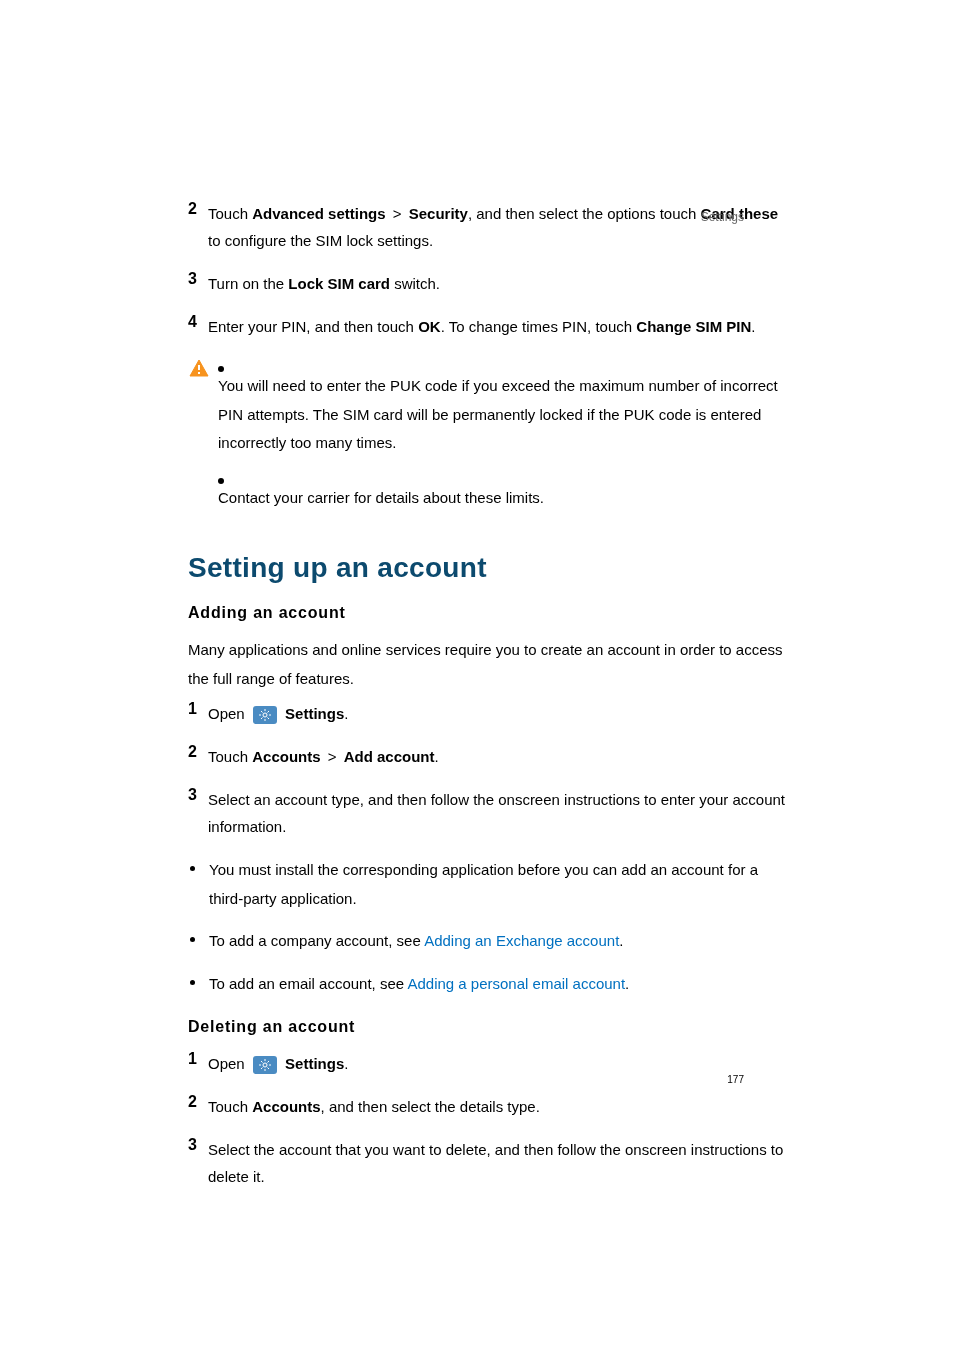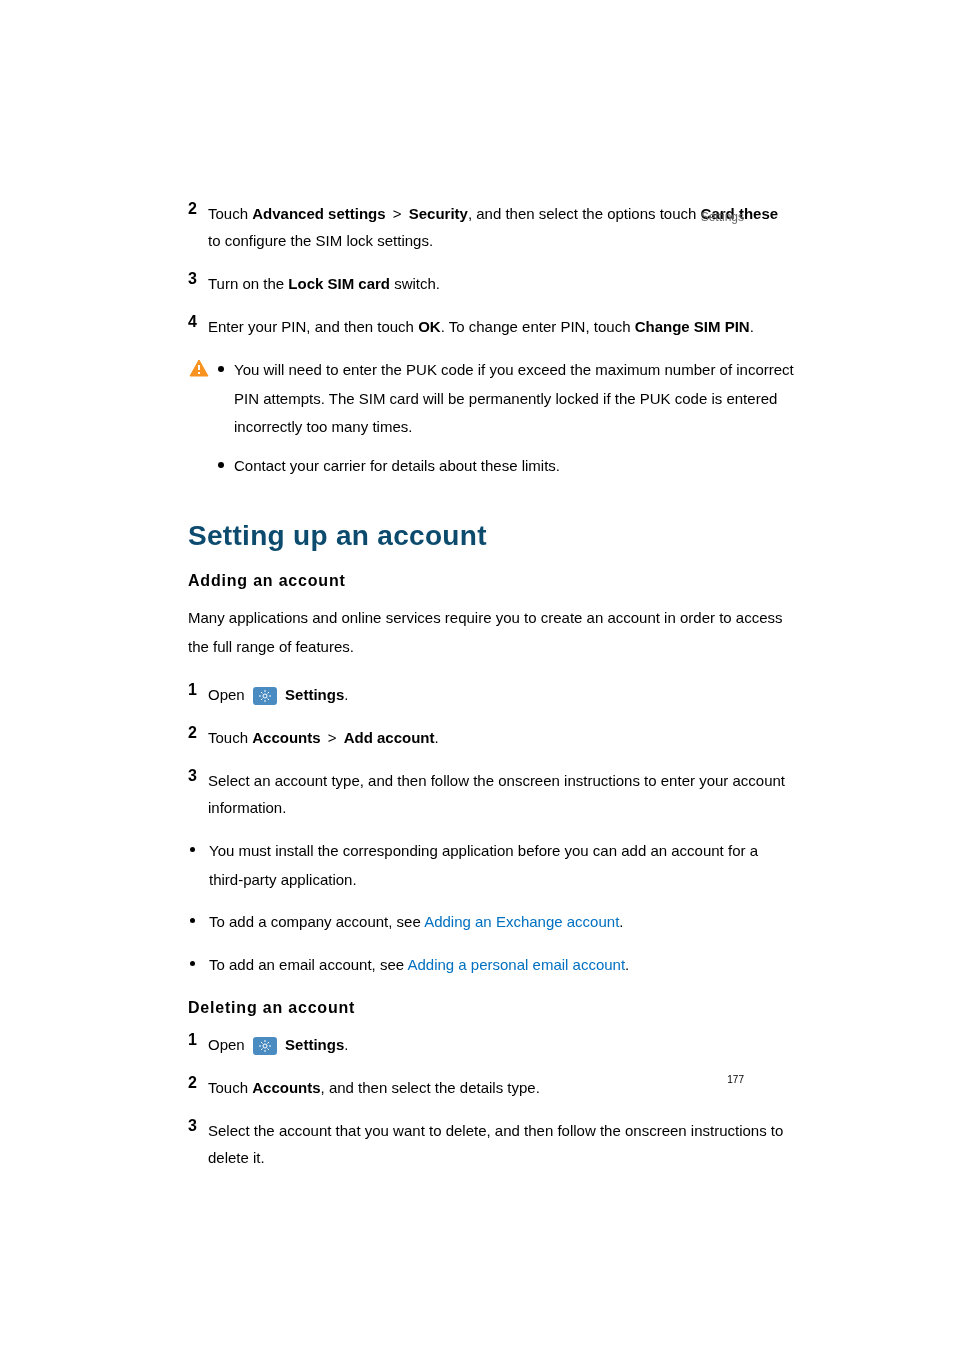--- a/index.html
+++ b/index.html
@@ -52,20 +52,21 @@
       margin-right: 8px;
       margin-top: 2px;
     }
     .warning-content {
       flex: 1;
     }
     .warning-bullet {
       display: flex;
       align-items: flex-start;
       margin-bottom: 10px;
+      flex-direction: column;
     }
     .warning-bullet .dot {
       width: 6px;
       height: 6px;
       background: #000;
       border-radius: 50%;
       margin-top: 10px;
       margin-right: 10px;
       flex-shrink: 0;
     }
@@ -83,21 +84,21 @@
     }
     .heading2 {
       font-size: 16px;
       font-weight: bold;
       margin: 20px 0 14px 0;
       letter-spacing: 0.8px;
     }
     .paragraph {
       font-size: 15px;
       line-height: 1.9;
-      margin-bottom: 20px;
+      margin-bottom: 7px;
     }
     .settings-icon {
       display: inline-block;
       width: 24px;
       height: 18px;
       background: #4A8BC2;
       border-radius: 3px;
       vertical-align: middle;
       margin: 0 4px;
       position: relative;
@@ -154,21 +155,21 @@
   <div class="step">
     <div class="step-num">3</div>
     <div class="step-text">
       <span>Turn on the </span><span class="bold">Lock SIM card</span><span> switch.</span>
     </div>
   </div>
 
   <div class="step">
     <div class="step-num">4</div>
     <div class="step-text">
-      <span>Enter your PIN, and then touch </span><span class="bold">OK</span><span>. To change enter PIN, touch </span><span class="bold">Change SIM PIN</span><span>.</span>
+      <span>Enter your PIN, and then touch </span><span class="bold">OK</span><span>. To change times PIN, touch </span><span class="bold">Change SIM PIN</span><span>.</span>
     </div>
   </div>
 
   <div class="warning-box">
     <span class="warning-icon">
       <svg viewBox="0 0 22 20" width="22" height="20">
         <path d="M11 2 L20 18 L2 18 Z" fill="#F7931E" stroke="#F7931E"></path>
         <rect x="10" y="7" width="2" height="5" fill="#fff"></rect>
         <rect x="10" y="14" width="2" height="2" fill="#fff"></rect>
       </svg>

